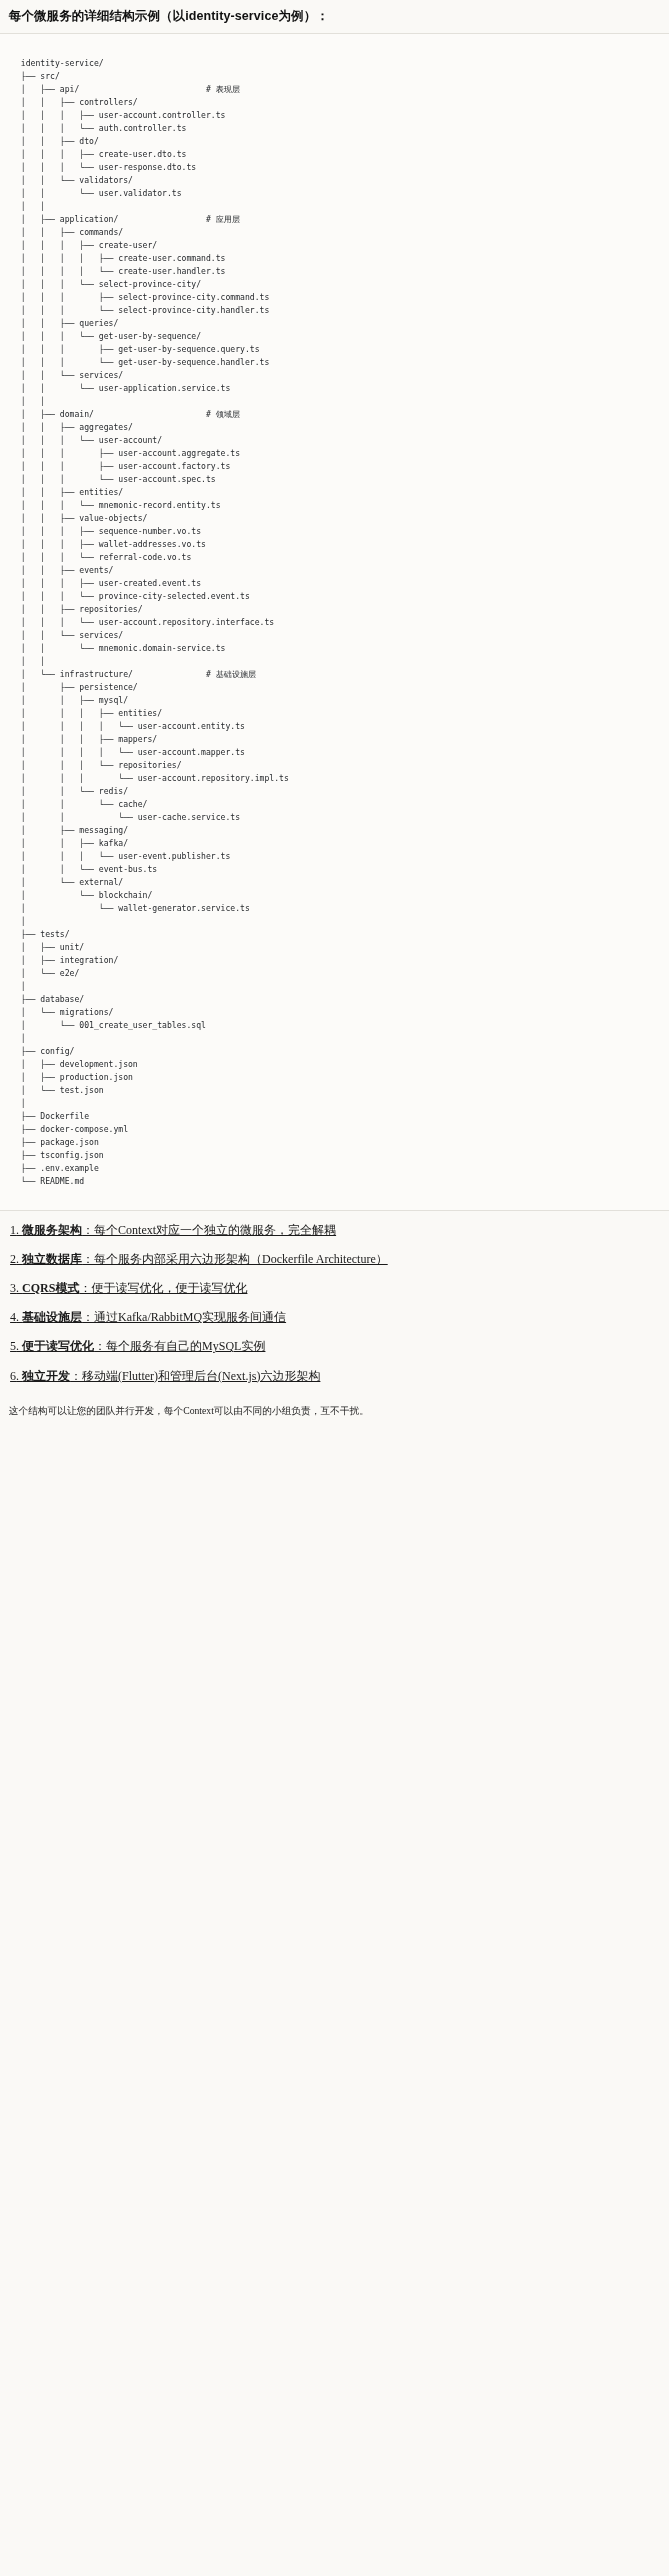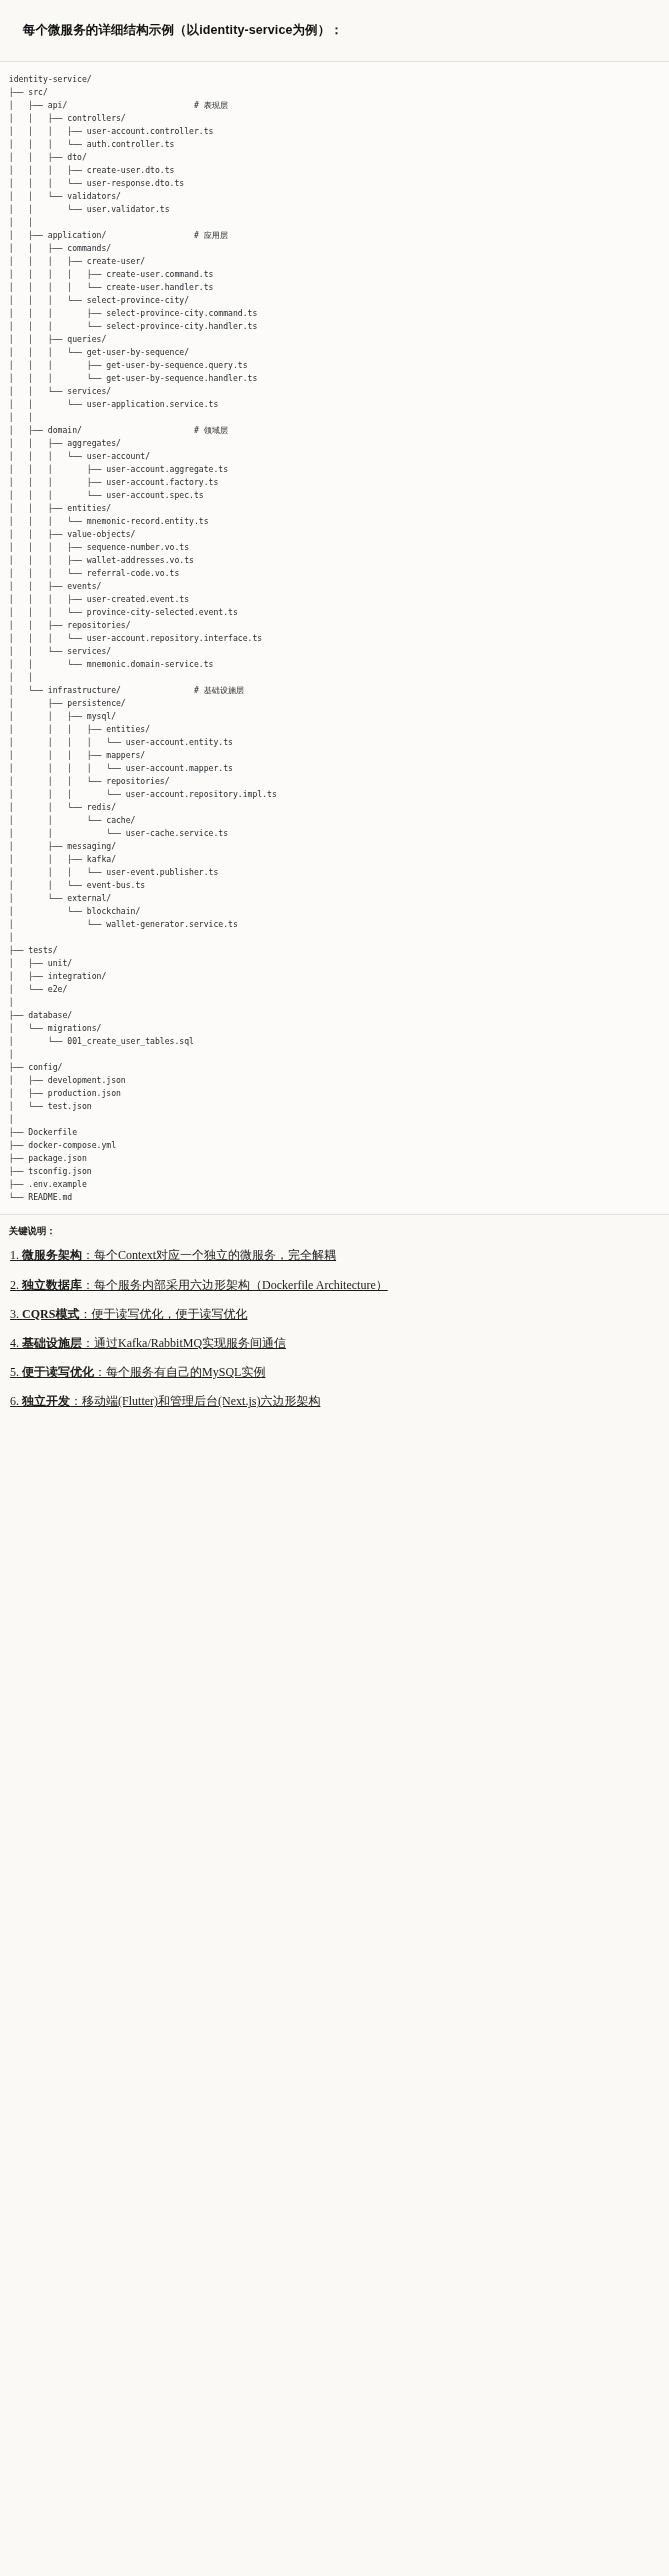--- a/index.html
+++ b/index.html
@@ -21,21 +21,21 @@
     padding: 0;
   }
   
   .doc-heading {
     font-family: "Liberation Sans", "DejaVu Sans", sans-serif;
     font-weight: bold;
     font-size: 12.5px;
     line-height: 1.35;
     color: #111111;
     padding: 7.5px 8.8px 8.8px 8.8px;
-    margin: 14px;
+    margin: 0;
     letter-spacing: 0.1px;
   }
   .rule {
     height: 0.6px;
     background: #e2e0da;
     border: 0;
     margin: 0;
     width: 100%;
   }
   
@@ -43,21 +43,21 @@
     background: #fcfbf9;
     padding: 11.3px 8.8px 10px 8.8px;
     margin: 0;
   }
   .tree {
     font-family: "DejaVu Sans Mono", "Liberation Mono", monospace;
     font-size: 8.1px;
     line-height: 13px;
     white-space: pre;
     color: #25282c;
-    margin: 0;
+    margin: 12px;
     letter-spacing: 0px;
   }
   .tree .ln {
     display: block;
     height: 13px;
     white-space: pre;
   }
   
   .keys {
     padding: 10px 8.8px 3.8px 8.8px;
@@ -108,26 +108,26 @@
 
   <hr class="rule">
 
   <div class="code-block">
     <pre class="tree"><code id="tree-lines"><span class="ln">identity-service/</span><span class="ln">├── src/</span><span class="ln">│   ├── api/                          # 表现层</span><span class="ln">│   │   ├── controllers/</span><span class="ln">│   │   │   ├── user-account.controller.ts</span><span class="ln">│   │   │   └── auth.controller.ts</span><span class="ln">│   │   ├── dto/</span><span class="ln">│   │   │   ├── create-user.dto.ts</span><span class="ln">│   │   │   └── user-response.dto.ts</span><span class="ln">│   │   └── validators/</span><span class="ln">│   │       └── user.validator.ts</span><span class="ln">│   │</span><span class="ln">│   ├── application/                  # 应用层</span><span class="ln">│   │   ├── commands/</span><span class="ln">│   │   │   ├── create-user/</span><span class="ln">│   │   │   │   ├── create-user.command.ts</span><span class="ln">│   │   │   │   └── create-user.handler.ts</span><span class="ln">│   │   │   └── select-province-city/</span><span class="ln">│   │   │       ├── select-province-city.command.ts</span><span class="ln">│   │   │       └── select-province-city.handler.ts</span><span class="ln">│   │   ├── queries/</span><span class="ln">│   │   │   └── get-user-by-sequence/</span><span class="ln">│   │   │       ├── get-user-by-sequence.query.ts</span><span class="ln">│   │   │       └── get-user-by-sequence.handler.ts</span><span class="ln">│   │   └── services/</span><span class="ln">│   │       └── user-application.service.ts</span><span class="ln">│   │</span><span class="ln">│   ├── domain/                       # 领域层</span><span class="ln">│   │   ├── aggregates/</span><span class="ln">│   │   │   └── user-account/</span><span class="ln">│   │   │       ├── user-account.aggregate.ts</span><span class="ln">│   │   │       ├── user-account.factory.ts</span><span class="ln">│   │   │       └── user-account.spec.ts</span><span class="ln">│   │   ├── entities/</span><span class="ln">│   │   │   └── mnemonic-record.entity.ts</span><span class="ln">│   │   ├── value-objects/</span><span class="ln">│   │   │   ├── sequence-number.vo.ts</span><span class="ln">│   │   │   ├── wallet-addresses.vo.ts</span><span class="ln">│   │   │   └── referral-code.vo.ts</span><span class="ln">│   │   ├── events/</span><span class="ln">│   │   │   ├── user-created.event.ts</span><span class="ln">│   │   │   └── province-city-selected.event.ts</span><span class="ln">│   │   ├── repositories/</span><span class="ln">│   │   │   └── user-account.repository.interface.ts</span><span class="ln">│   │   └── services/</span><span class="ln">│   │       └── mnemonic.domain-service.ts</span><span class="ln">│   │</span><span class="ln">│   └── infrastructure/               # 基础设施层</span><span class="ln">│       ├── persistence/</span><span class="ln">│       │   ├── mysql/</span><span class="ln">│       │   │   ├── entities/</span><span class="ln">│       │   │   │   └── user-account.entity.ts</span><span class="ln">│       │   │   ├── mappers/</span><span class="ln">│       │   │   │   └── user-account.mapper.ts</span><span class="ln">│       │   │   └── repositories/</span><span class="ln">│       │   │       └── user-account.repository.impl.ts</span><span class="ln">│       │   └── redis/</span><span class="ln">│       │       └── cache/</span><span class="ln">│       │           └── user-cache.service.ts</span><span class="ln">│       ├── messaging/</span><span class="ln">│       │   ├── kafka/</span><span class="ln">│       │   │   └── user-event.publisher.ts</span><span class="ln">│       │   └── event-bus.ts</span><span class="ln">│       └── external/</span><span class="ln">│           └── blockchain/</span><span class="ln">│               └── wallet-generator.service.ts</span><span class="ln">│</span><span class="ln">├── tests/</span><span class="ln">│   ├── unit/</span><span class="ln">│   ├── integration/</span><span class="ln">│   └── e2e/</span><span class="ln">│</span><span class="ln">├── database/</span><span class="ln">│   └── migrations/</span><span class="ln">│       └── 001_create_user_tables.sql</span><span class="ln">│</span><span class="ln">├── config/</span><span class="ln">│   ├── development.json</span><span class="ln">│   ├── production.json</span><span class="ln">│   └── test.json</span><span class="ln">│</span><span class="ln">├── Dockerfile</span><span class="ln">├── docker-compose.yml</span><span class="ln">├── package.json</span><span class="ln">├── tsconfig.json</span><span class="ln">├── .env.example</span><span class="ln">└── README.md</span></code></pre>
   </div>
 
   <hr class="rule">
 
   <div class="keys">
-    <div class="keys-title">关键说明：</div>
     <ol class="key-list" id="key-list">
         <li><span class="k-term">微服务架构</span><span>：每个Context对应一个独立的微服务，完全解耦</span></li>
         <li><span class="k-term">独立数据库</span><span>：每个服务内部采用六边形架构（Dockerfile Architecture）</span></li>
         <li><span class="k-term">CQRS模式</span><span>：便于读写优化，便于读写优化</span></li>
         <li><span class="k-term">基础设施层</span><span>：通过Kafka/RabbitMQ实现服务间通信</span></li>
         <li><span class="k-term">便于读写优化</span><span>：每个服务有自己的MySQL实例</span></li>
         <li><span class="k-term">独立开发</span><span>：移动端(Flutter)和管理后台(Next.js)六边形架构</span></li>
       </ol>
   </div>
 
+  <p class="closing">这个结构可以让您的团队并行开发，每个Context可以由不同的小组负责，互不干扰。</p>
 
 </div>
 
 
 </body></html>

